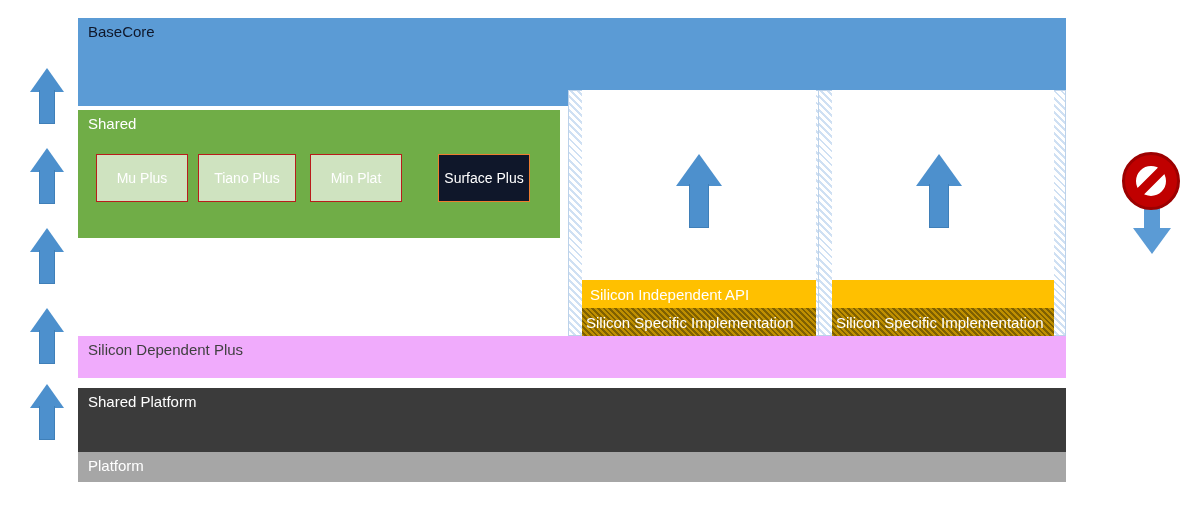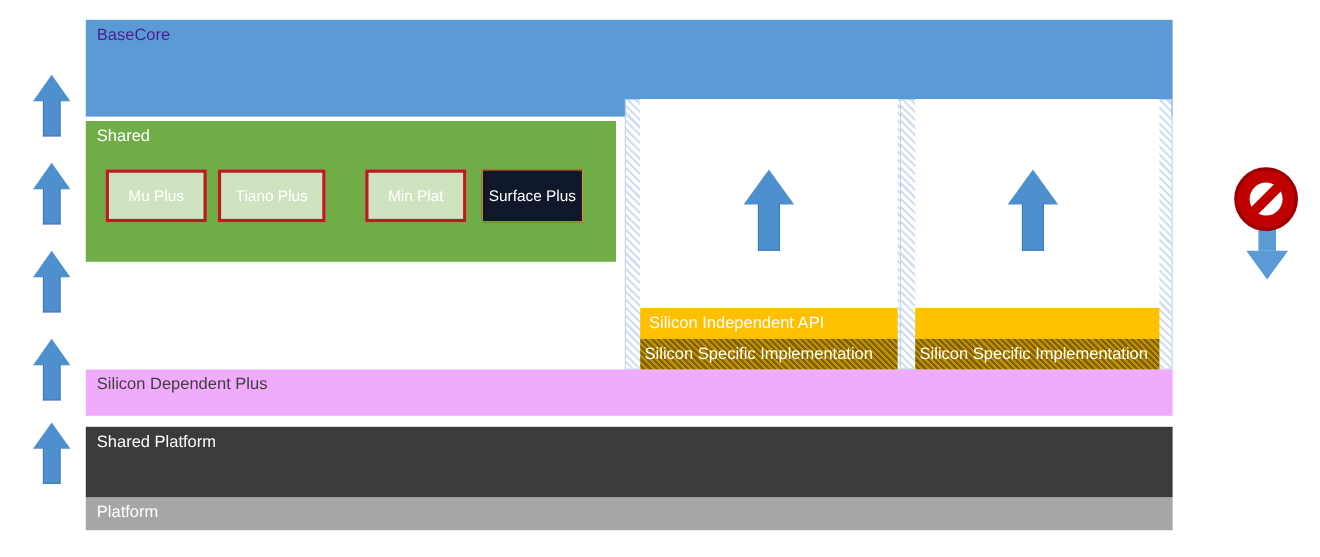--- a/index.html
+++ b/index.html
@@ -27,21 +27,21 @@
     left: 10px;
     top: 6px;
     font-size: 15px;
     line-height: 1.1;
   }
 
   
   #basecore {
     left: 78px; top: 18px; width: 988px; height: 88px;
     background: #5b9bd5;
-    color: #4c1d95;
+    color: #0f172a;
   }
   #common {
     left: 78px; top: 110px; width: 482px; height: 128px;
     background: #70ad47;
     color: #ffffff;
   }
   #silicon-dep {
     left: 78px; top: 336px; width: 988px; height: 42px;
     background: #f0abfc;
     color: #3f3f3f;
@@ -66,29 +66,29 @@
     display: flex;
     align-items: center;
     justify-content: center;
     text-align: center;
     font-size: 14px;
     line-height: 1.15;
     color: #ffffff;
   }
   .chip.pale {
     background: #cfe3c0;
-    border: 3px solid #b91c1c;
+    border: 1px solid #b91c1c;
   }
   .chip.orange {
     background: #0f172a;
     border: 1px solid #ed7d31;
   }
   #chip0 { left: 18px;  width: 92px; }
   #chip1 { left: 120px; width: 98px; }
-  #chip2 { left: 254px; width: 92px; }
+  #chip2 { left: 232px; width: 92px; }
   #chip3 { left: 360px; width: 92px; }
 
   
   .silicol {
     position: absolute;
     box-sizing: border-box;
     background:
       repeating-linear-gradient(
         45deg,
         #ffffff 0px, #ffffff 3px,

